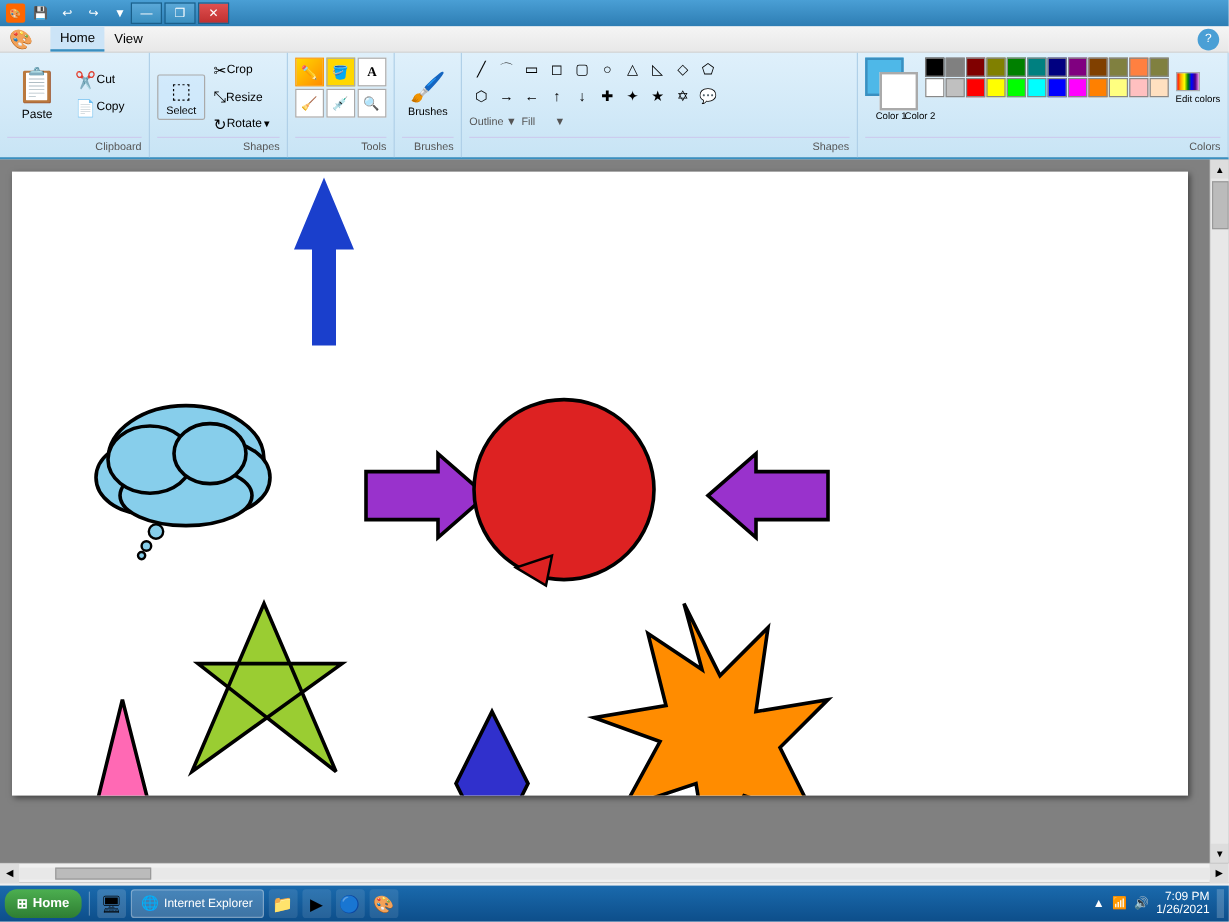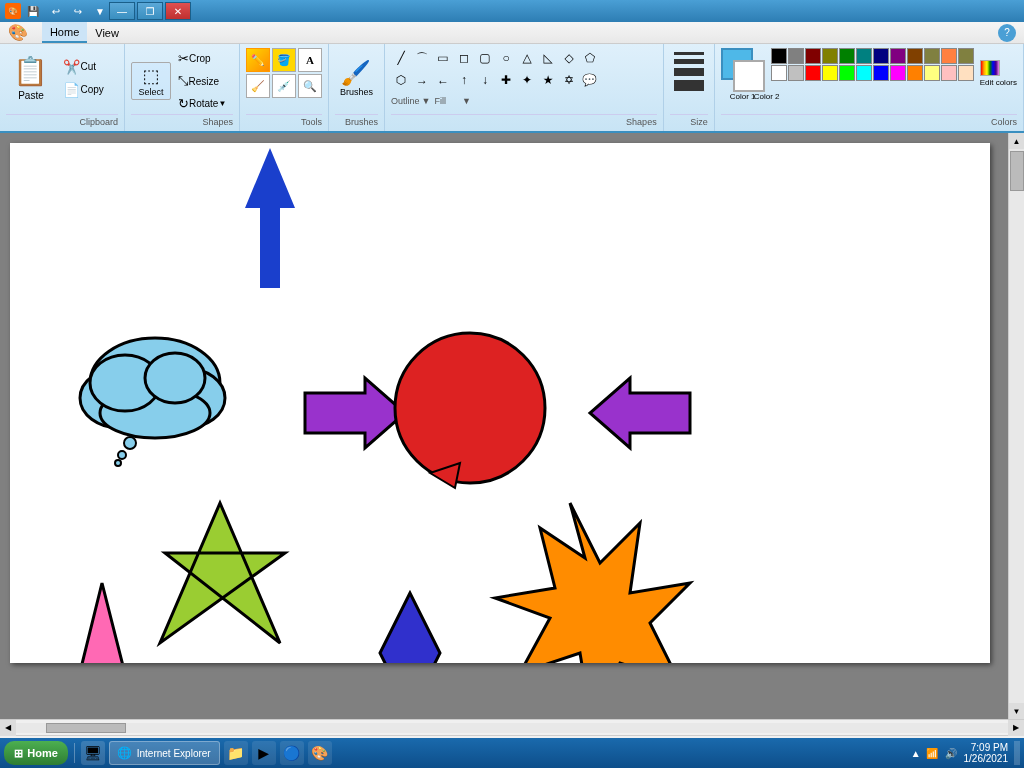--- a/index.html
+++ b/index.html
@@ -308,29 +308,20 @@
         </div>
         <div style="font-size:9px;color:#555;display:flex;align-items:center;gap:16px;">
           <span>Fill</span>
           <span>▼</span>
         </div>
       </div>
     </div>
     <div class="ribbon-group-label">Shapes</div>
   </div>
 
-  <div class="ribbon-group" style="min-width:50px;">
-    <div style="display:flex;flex-direction:column;gap:4px;align-items:center;padding:4px;">
-      <div style="width:30px;height:3px;background:#333;cursor:pointer;"></div>
-      <div style="width:30px;height:5px;background:#333;cursor:pointer;"></div>
-      <div style="width:30px;height:8px;background:#333;cursor:pointer;"></div>
-      <div style="width:30px;height:11px;background:#333;cursor:pointer;"></div>
-    </div>
-    <div class="ribbon-group-label">Size</div>
-  </div>
 
   <div class="ribbon-group" style="min-width:200px;">
     <div style="display:flex;align-items:flex-start;gap:6px;">
 
       <div style="position:relative;width:44px;height:44px;">
         <div style="position:absolute;top:0;left:0;width:32px;height:32px;background:#4eb8e8;border:2px solid #3a8fc0;cursor:pointer;"></div>
         <div style="position:absolute;top:12px;left:12px;width:32px;height:32px;background:white;border:2px solid #aaa;cursor:pointer;"></div>
         <div style="position:absolute;top:44px;left:0;font-size:8px;width:44px;text-align:center;">Color 1</div>
         <div style="position:absolute;top:44px;left:24px;font-size:8px;width:44px;text-align:center;">Color 2</div>
       </div>

